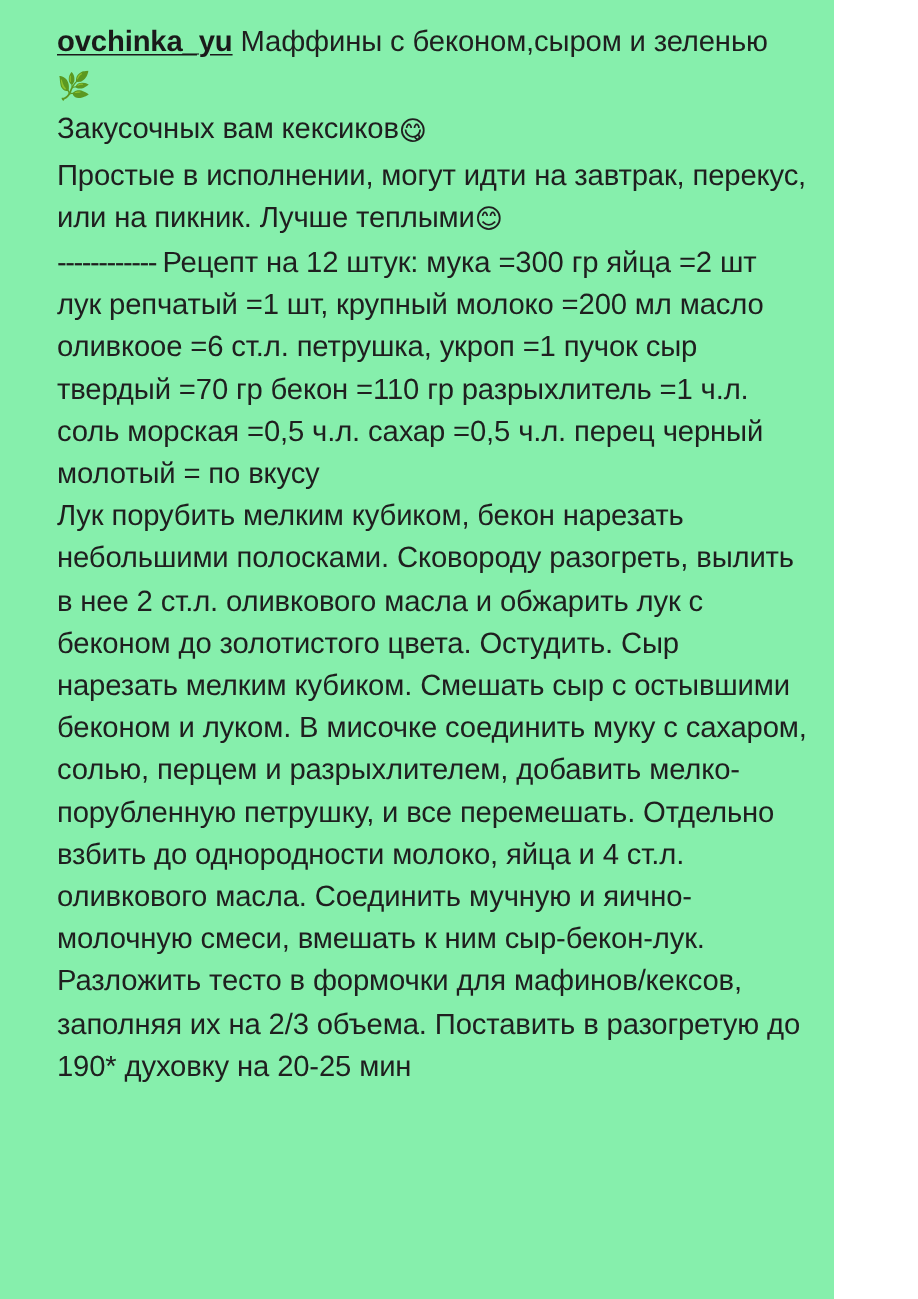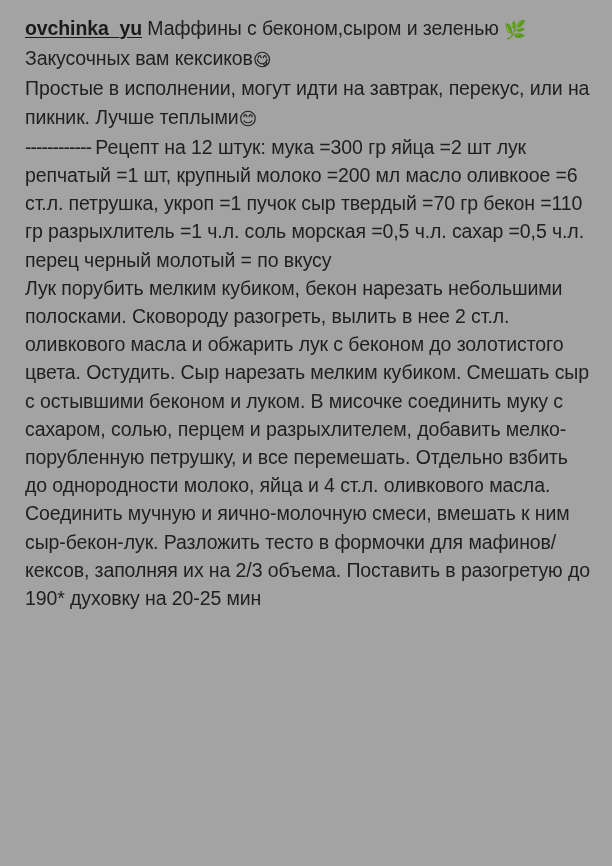--- a/index.html
+++ b/index.html
@@ -8,24 +8,24 @@
     background: #ffffff;
   }
   body {
     width: 612px;
     height: 866px;
     font-family: "Liberation Sans", sans-serif;
     overflow: hidden;
   }
   .post {
     box-sizing: border-box;
-    width: 612px;
+    width: 556px;
     height: 866px;
-    padding: 14px 18px 10px 25px;
-    background: #a3a3a3;
+    padding: 14px 18px 10px 38px;
+    background: #86efac;
   }
   .caption {
     font-size: 19.5px;
     line-height: 28.2px;
     color: #1f1f1f;
     letter-spacing: -0.1px;
     word-wrap: break-word;
   }
   .username {
     font-weight: bold;

